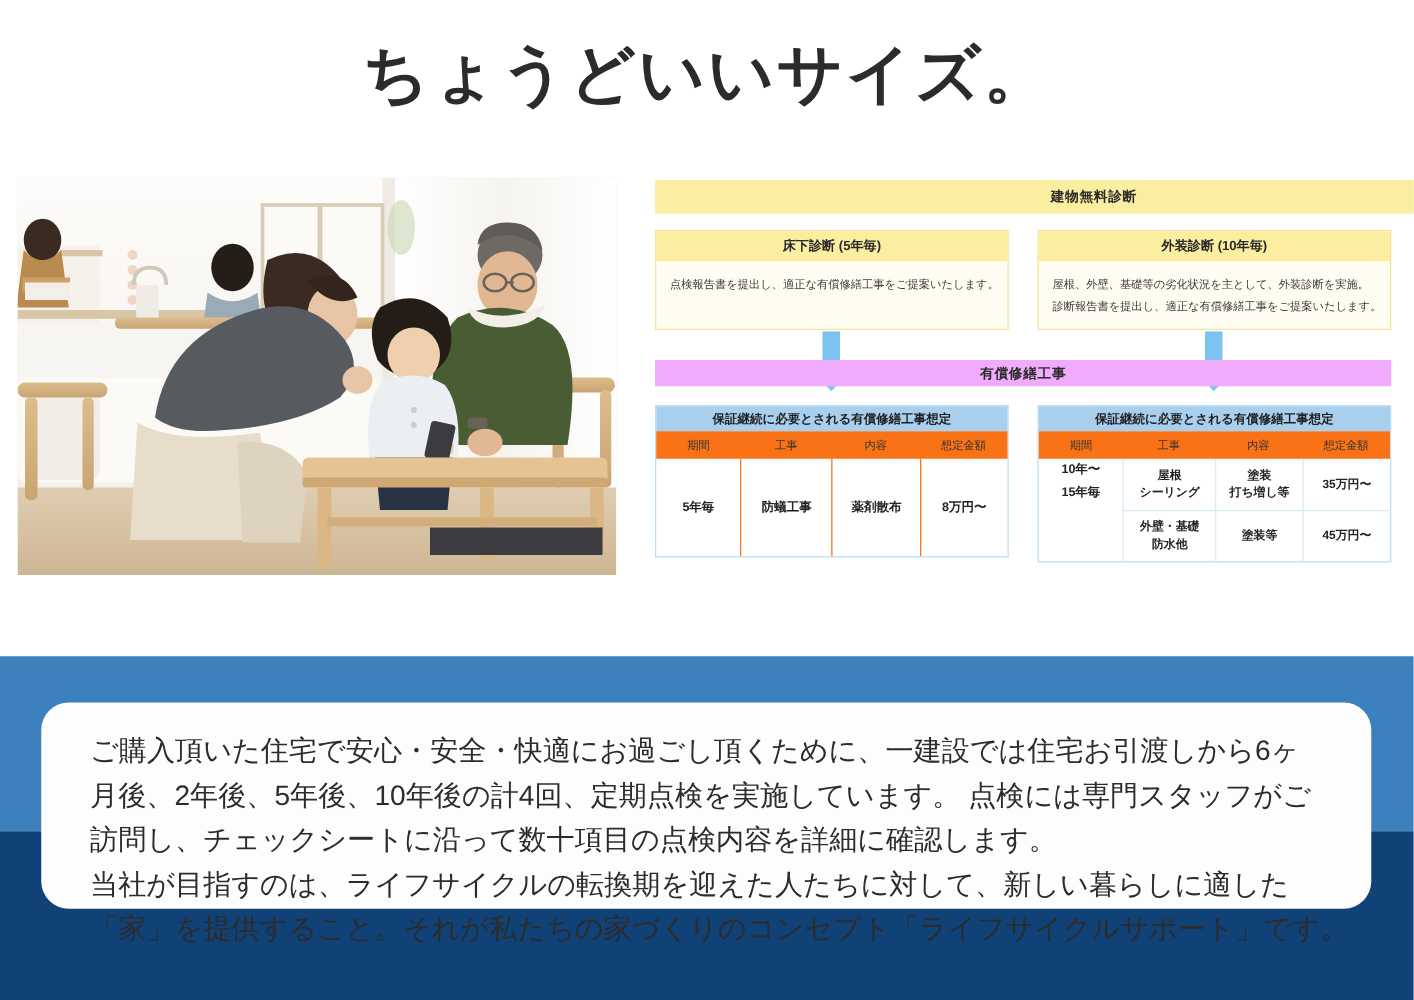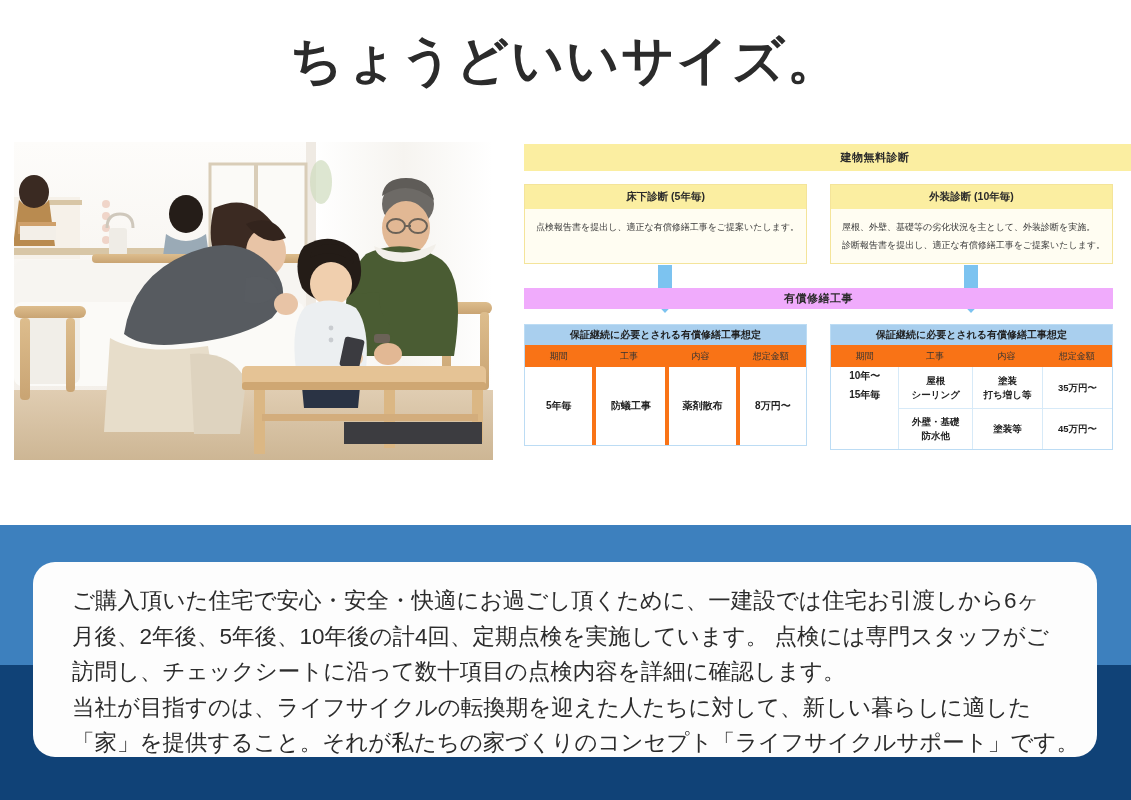--- a/index.html
+++ b/index.html
@@ -128,21 +128,21 @@
 
   
   .row-single {
     display: flex;
     height: 78px;
     align-items: stretch;
   }
   .row-single > div {
     display: flex; align-items: center; justify-content: center;
     font-size: 10px; font-weight: 700; color: #222;
-    border-left: 4px solid #f97316;
+    border-left: 1px solid #f97316;
   }
   .row-single > div:first-child { border-left: none; }
 
   
   .row-merged { display: flex; height: 82px; }
   .merge-period {
     width: 24%;
     display: flex; flex-direction: column;
     align-items: center; 
     font-size: 10px; font-weight: 700; color: #222;
@@ -175,21 +175,21 @@
   }
   .band-bottom {
     position: absolute;
     left: 0; top: 665px;
     width: 1131px; height: 135px;
     background: #104277;
   }
   .card {
     position: absolute;
     left: 33px; top: 562px;
-    width: 1064px; height: 195px;
+    width: 1064px; height: 165px;
     background: #fdfdfd;
     border-radius: 22px;
     padding-left: 30px;
   }
   .card-text {
     position: absolute;
     left: 39px; top: 21px;
     width: 1000px;
     font-size: 22.5px;
     line-height: 1.58;

